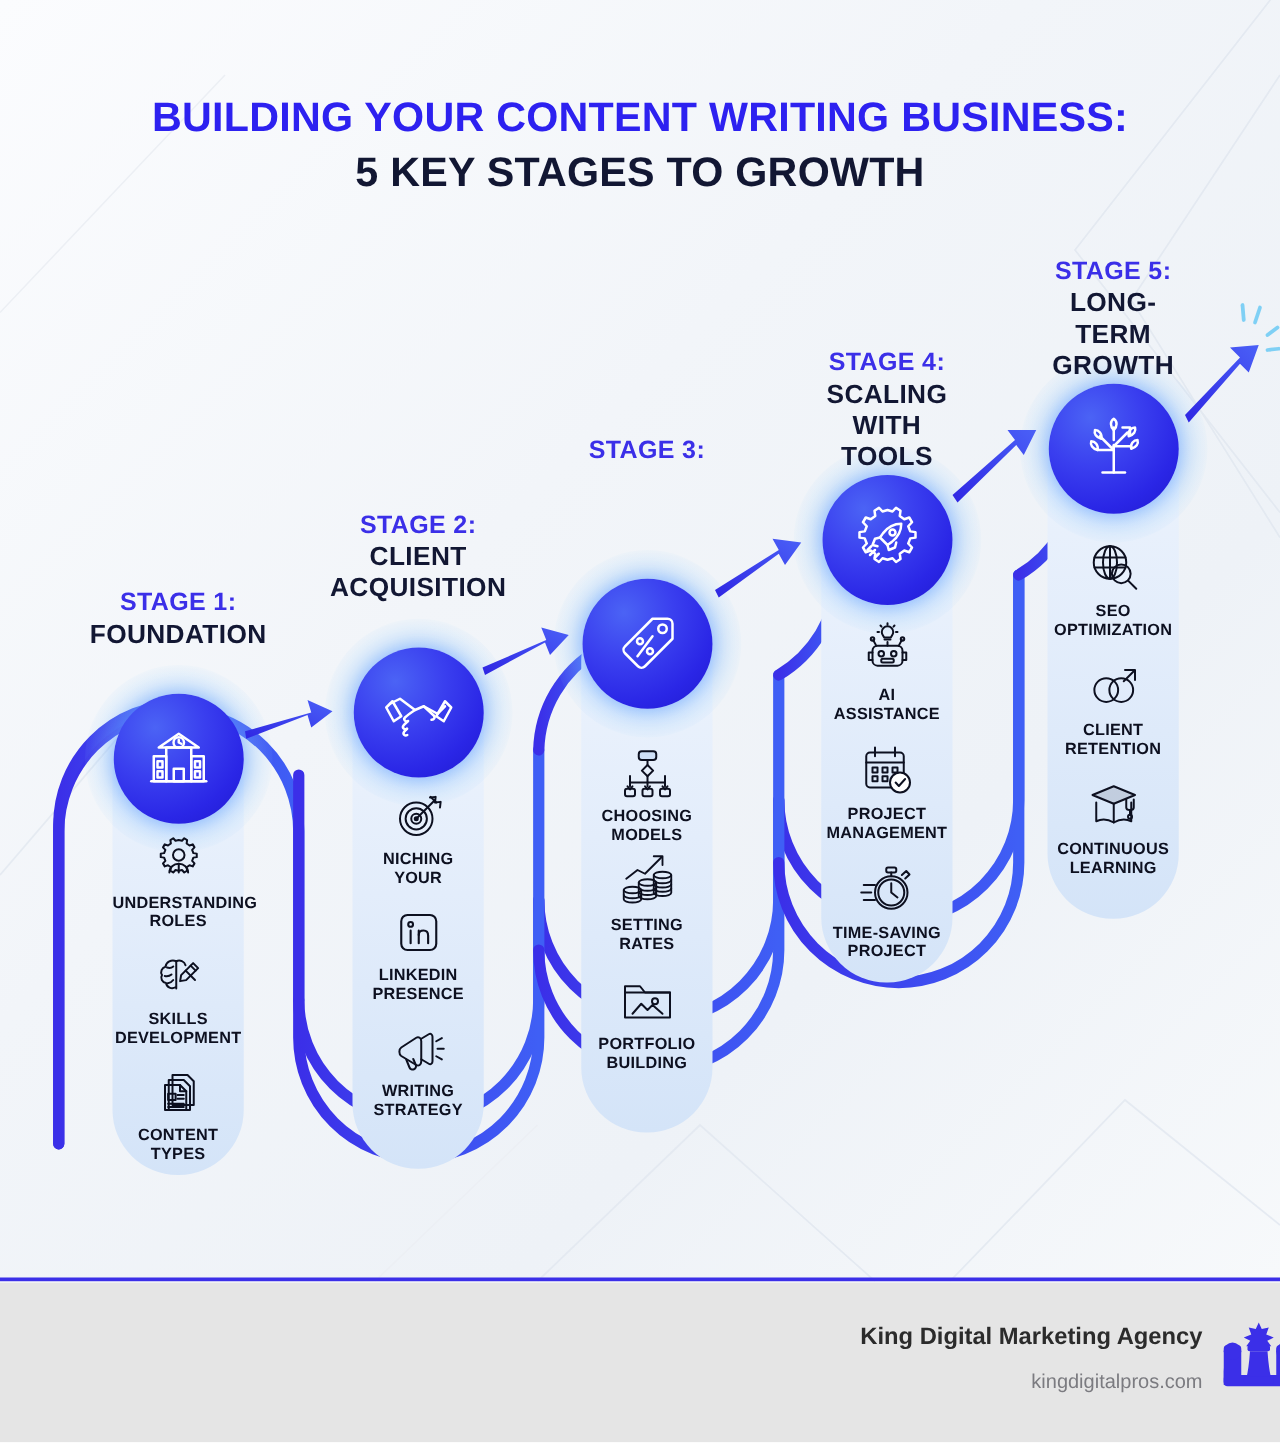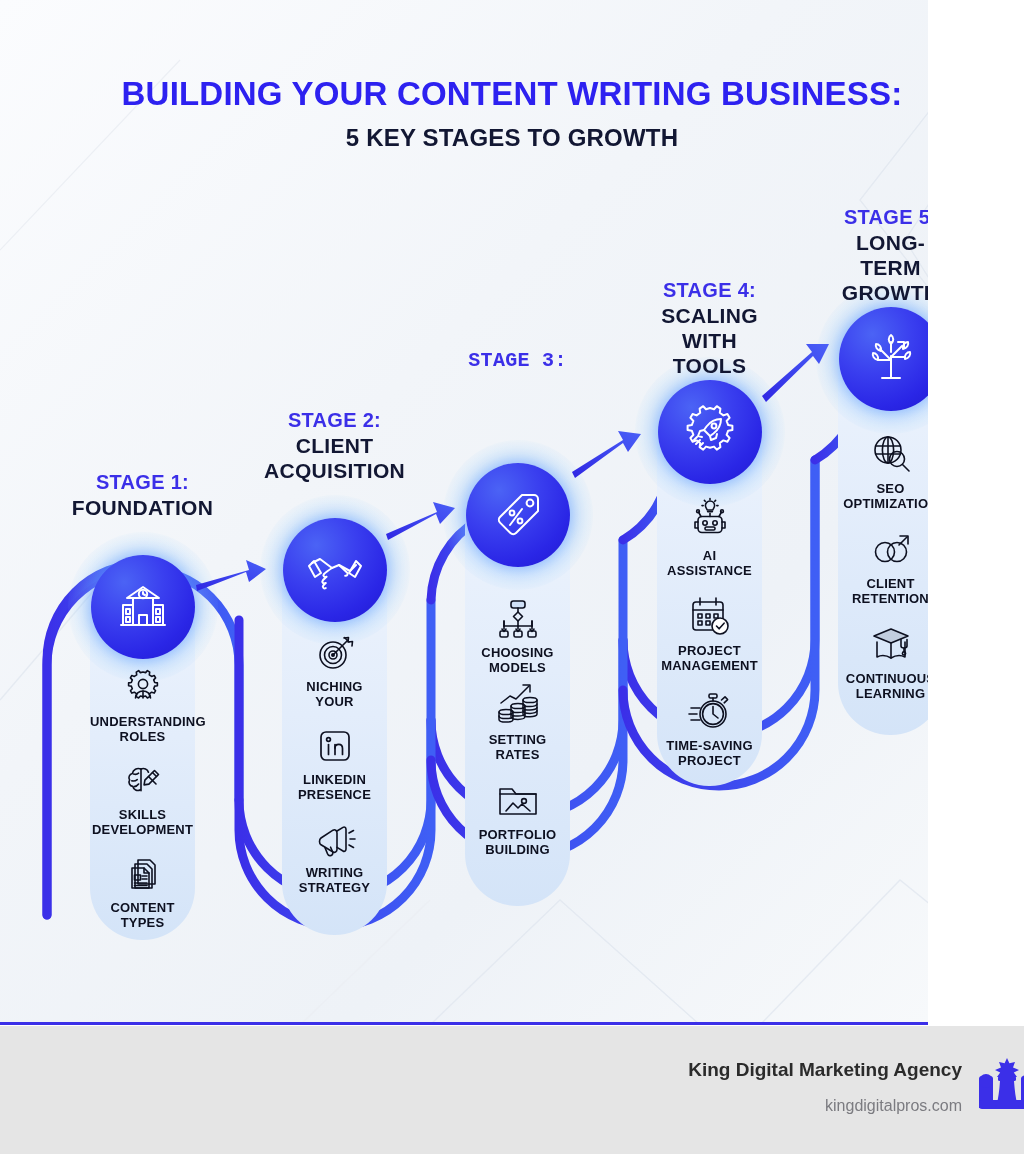--- a/index.html
+++ b/index.html
@@ -10,21 +10,21 @@
     overflow:hidden;
   }
   #stage{
     position:relative;
     width:1024px;height:1154px;
     overflow:hidden;
     background:#ffffff;
   }
   
   .canvas{
-    position:absolute;left:0;top:0;width:928px;height:1025px;
+    position:absolute;left:0;top:0;width:1024px;height:1025px;
     background:
       linear-gradient(135deg,#fbfcfe 0%,#f2f5f9 40%,#eef2f7 70%,#f7f9fb 100%);
     overflow:hidden;
   }
   .bg-lines{position:absolute;left:0;top:0;width:1024px;height:1025px;}
   .divider{
     position:absolute;left:0;top:1022px;width:1024px;height:4px;
     background:#3b2fe8;
   }
   
@@ -33,21 +33,21 @@
     z-index:20;
   }
   .title-1{
     display:block;
     font-size:33px;font-weight:bold;letter-spacing:0.2px;
     color:#2d21f0;line-height:44px;
     font-family:"Liberation Sans", sans-serif;
   }
   .title-2{
     display:block;
-    font-size:24px;font-weight:bold;letter-spacing:0.2px;
+    font-size:33px;font-weight:bold;letter-spacing:0.2px;
     color:#121733;line-height:44px;
     font-family:"Liberation Sans", sans-serif;
   }
   
   .ribbon-layer{position:absolute;left:0;top:0;width:1024px;height:1025px;z-index:3;}
   .arrow-layer{position:absolute;left:0;top:0;width:1024px;height:1025px;z-index:12;}
   
   .stage{
     position:absolute;z-index:6;
   }
@@ -311,21 +311,21 @@
               <path d="M36 16 l4.5-2.5 M37 22 h5 M36 28 l4.5 2.5"></path>
             </svg>
           </span>
           <span class="lbl">WRITING
 STRATEGY</span>
         </div>
       </div>
     </div>
 
     <div class="stage" style="left:465px;top:0;width:105px;">
-      <div class="stage-head" style="top:348px;font-family:Liberation Mono, monospace;">
+      <div class="stage-head" style="top:348px;">
         <span class="stage-num">STAGE 3:</span>
       </div>
       <div class="panel" style="top:476px;height:430px;"></div>
       <div class="circle-glow" style="top:440px;"></div>
       <div class="circle" style="top:463px;">
         <svg width="56" height="56" viewBox="0 0 56 56" fill="none" stroke="#ffffff" stroke-width="2" stroke-linecap="round" stroke-linejoin="round">
           <path d="M32 8 H44 a4 4 0 0 1 4 4 V24 L26 46 a4 4 0 0 1-5.6 0 L10 35.6 a4 4 0 0 1 0-5.6 z"></path>
           <circle cx="40" cy="16" r="3.4"></circle>
           <circle cx="22" cy="26" r="2.4"></circle>
           <circle cx="30" cy="34" r="2.4"></circle>

